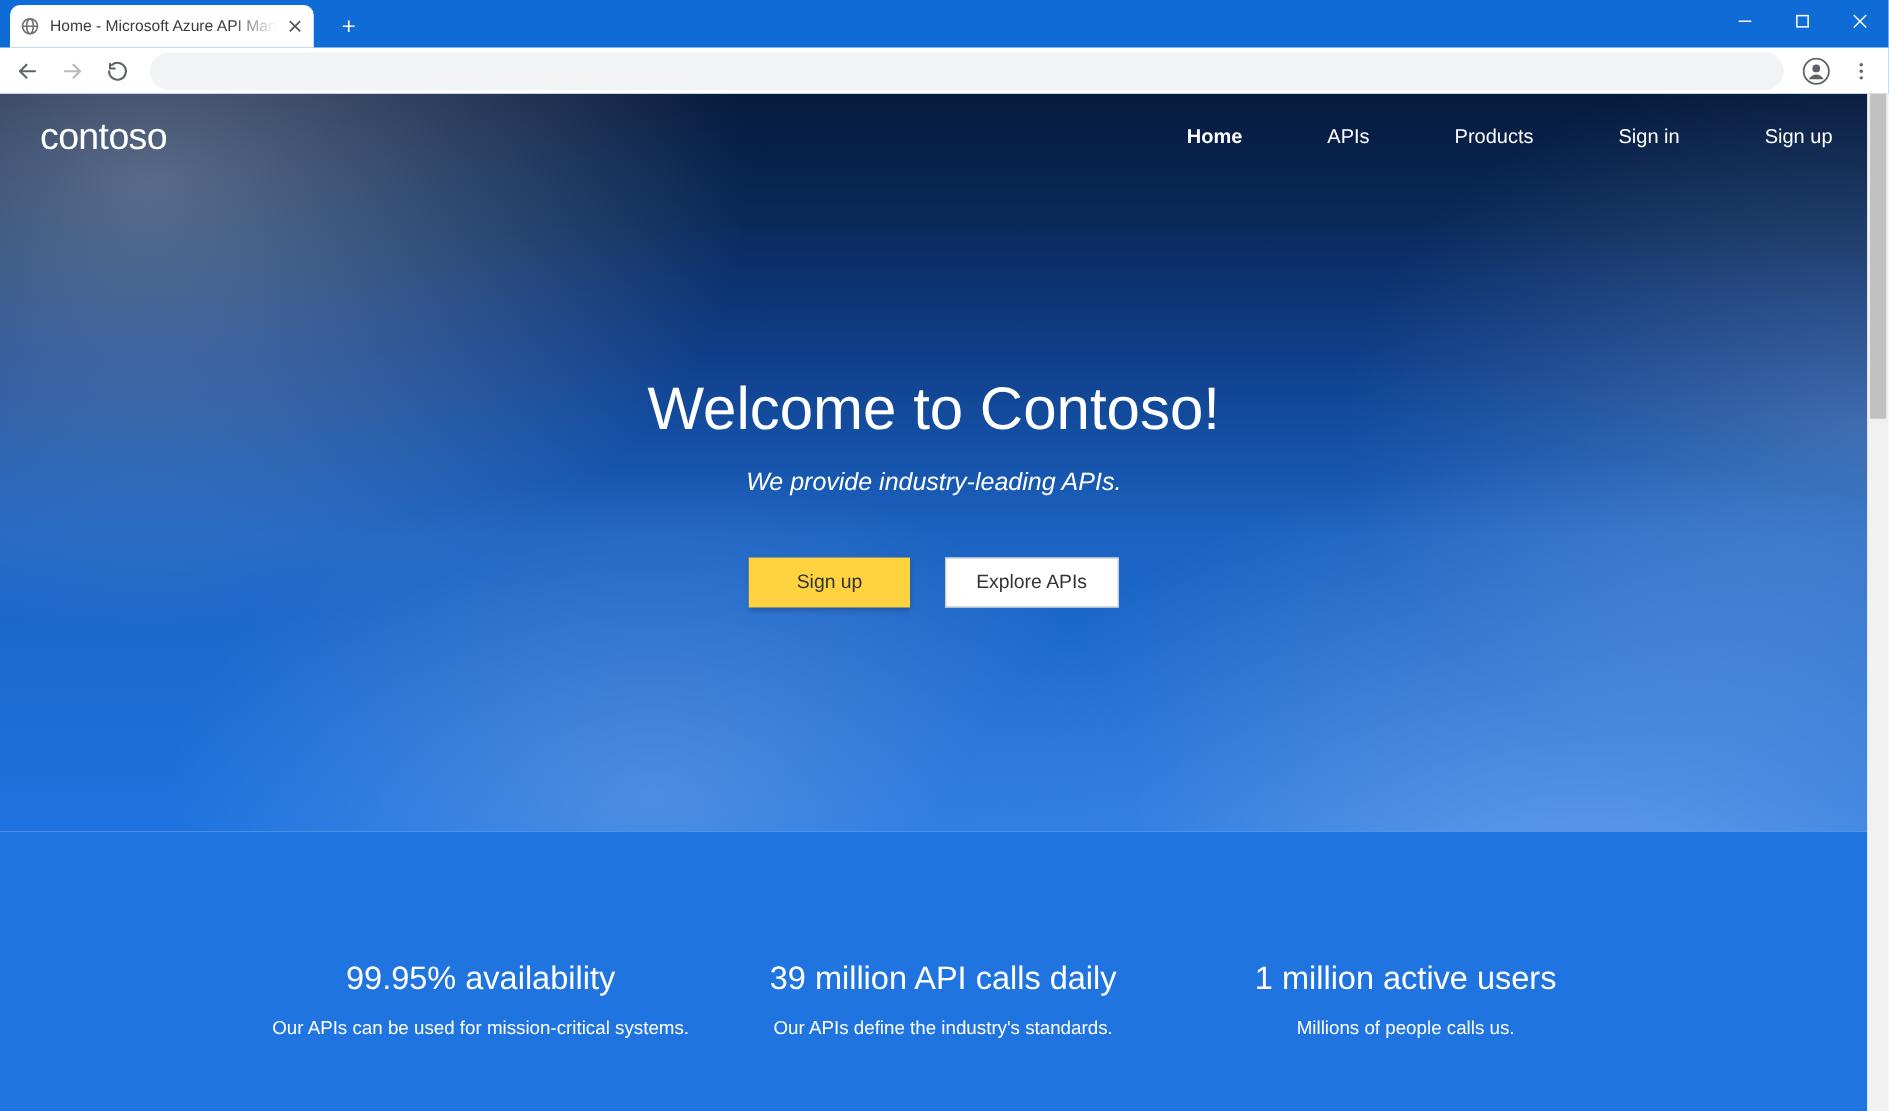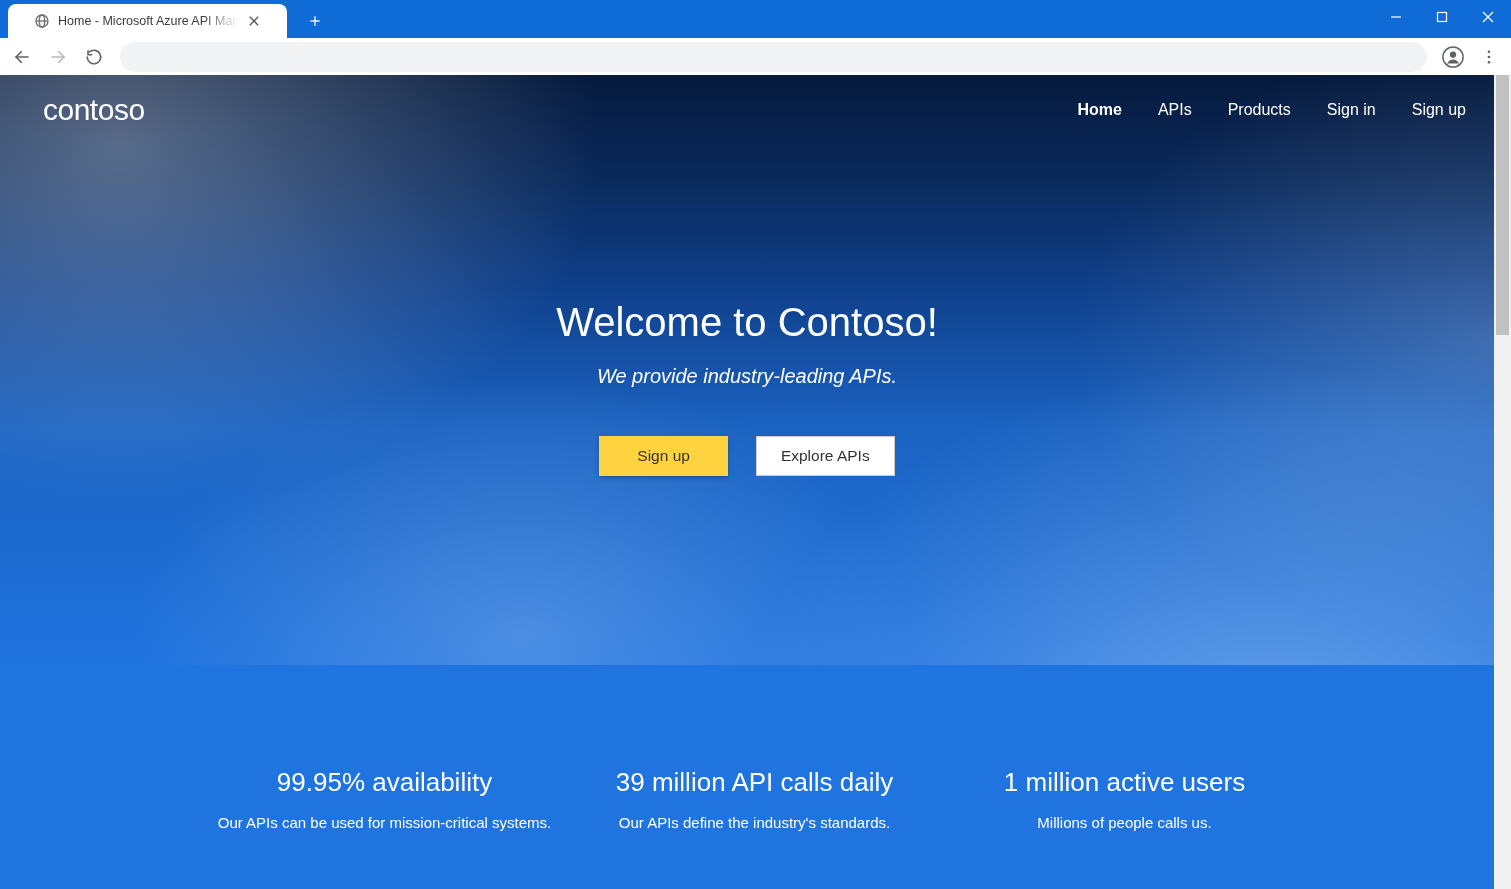--- a/index.html
+++ b/index.html
@@ -27,21 +27,21 @@
     position: relative;
   }
   .tab {
     display: flex;
     align-items: center;
     background: #fff;
     height: 34px;
     min-width: 230px;
     border-top-left-radius: 8px;
     border-top-right-radius: 8px;
-    padding: 0 26px;
+    padding: 0 8px;
     font-size: 12.5px;
     color: #3b3b3b;
     gap: 8px;
     position: relative;
   }
   .tab .favicon {
     width: 16px; height: 16px;
     flex: 0 0 16px;
   }
   .tab .title {
@@ -142,54 +142,55 @@
     background:
       radial-gradient(900px 650px at 85% 115%, rgba(255,255,255,0.32), transparent 60%),
       radial-gradient(800px 600px at 8% 12%, rgba(255,255,255,0.32), transparent 60%),
       radial-gradient(600px 400px at 35% 95%, rgba(255,255,255,0.20), transparent 65%),
       radial-gradient(700px 500px at 100% 45%, rgba(255,255,255,0.18), transparent 60%),
       linear-gradient(180deg, #061a3d 0%, #0a2a5c 18%, #0f3e88 35%, #1b63c2 60%, #1f73df 100%);
   }
 
   .site-header {
     position: absolute;
-    top: 0; left: 15px; right: 0;
+    top: 0; left: 4px; right: 0;
     height: 70px;
     display: flex;
     align-items: center;
     justify-content: space-between;
     padding: 0 28px;
   }
   .brand {
     font-size: 30px;
     font-weight: 400;
     letter-spacing: -0.5px;
   }
   .nav {
     display: flex;
     gap: 36px;
     font-size: 16px;
   }
   .nav a {
     color: #fff;
     text-decoration: none;
     cursor: pointer;
+    margin-left: 32px;
   }
   .nav a.active { font-weight: 700; }
 
   .hero-inner {
     position: absolute;
     top: 225px;
     left: 0; right: 0;
     display: flex;
     flex-direction: column;
     align-items: center;
   }
   .hero-title {
-    font-size: 40px;
+    font-size: 48px;
     font-weight: 400;
   }
   .hero-sub {
     margin-top: 20px;
     font-size: 20px;
     font-style: italic;
   }
   .hero-cta {
     margin-top: 48px;
     display: flex;

